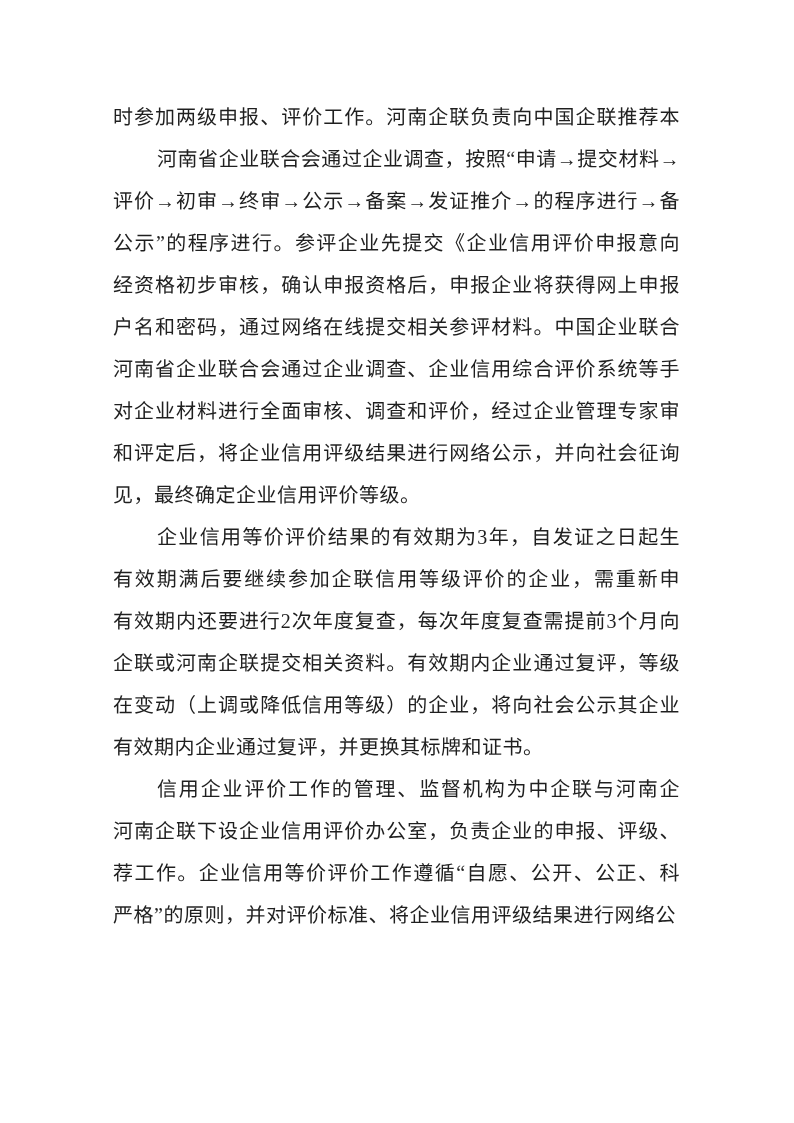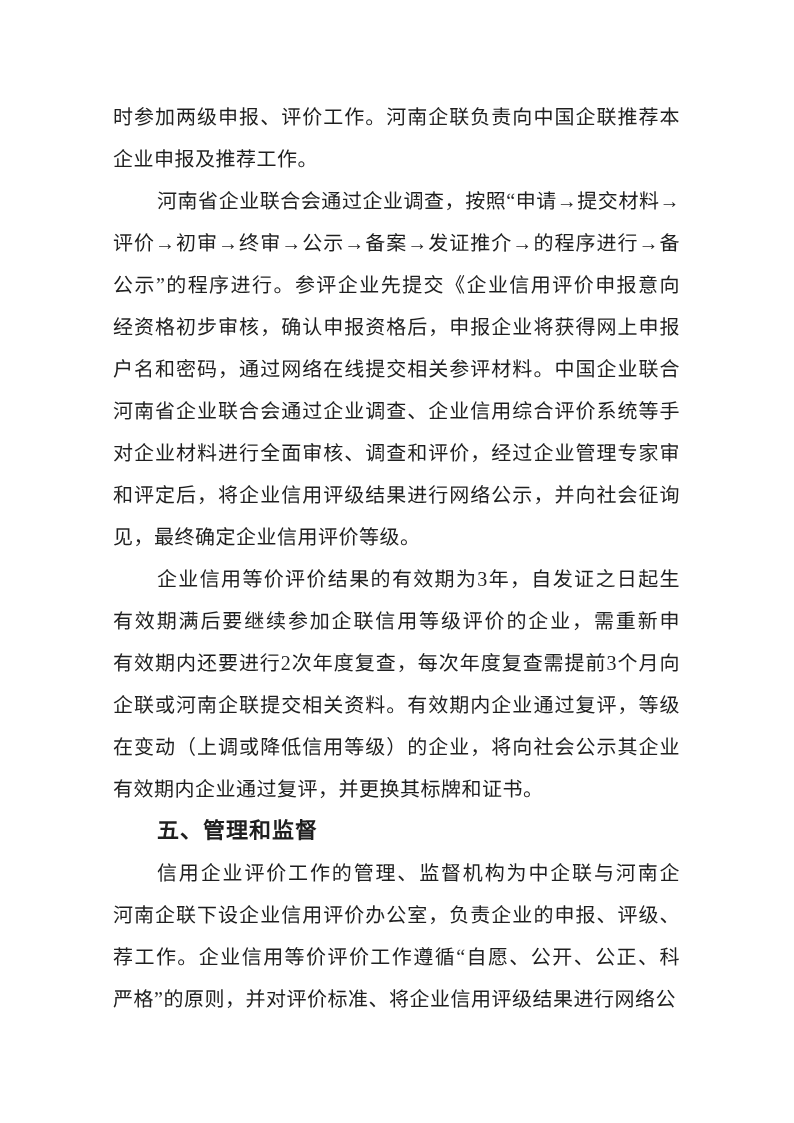--- a/index.html
+++ b/index.html
@@ -48,44 +48,40 @@
     text-align-last: left;
   }
 </style>
 </head>
 <body style="background: rgb(255, 255, 255);">
 
 <div class="page">
   <div class="doc" style="color: rgb(31, 31, 31);">
       <div class="paragraph">
         <div class="line j">时参加两级申报、评价工作。河南企联负责向中国企联推荐本省</div>
-        <div class="line">企业申报及推荐工作。</div>
       </div>
       <div class="paragraph">
         <div class="line j ind">河南省企业联合会通过企业调查，按照“申请→提交材料→</div>
         <div class="line j">评价→初审→终审→公示→备案→发证推介→的程序进行→备案</div>
         <div class="line j">公示”的程序进行。参评企业先提交《企业信用评价申报意向书》，</div>
         <div class="line j">经资格初步审核，确认申报资格后，申报企业将获得网上申报用</div>
         <div class="line j">户名和密码，通过网络在线提交相关参评材料。中国企业联合会、</div>
         <div class="line j">河南省企业联合会通过企业调查、企业信用综合评价系统等手段</div>
         <div class="line j">对企业材料进行全面审核、调查和评价，经过企业管理专家审查</div>
         <div class="line j">和评定后，将企业信用评级结果进行网络公示，并向社会征询意</div>
         <div class="line">见，最终确定企业信用评价等级。</div>
       </div>
       <div class="paragraph">
         <div class="line j ind">企业信用等价评价结果的有效期为3年，自发证之日起生效。</div>
         <div class="line j">有效期满后要继续参加企联信用等级评价的企业，需重新申报。</div>
         <div class="line j">有效期内还要进行2次年度复查，每次年度复查需提前3个月向中</div>
         <div class="line j">企联或河南企联提交相关资料。有效期内企业通过复评，等级存</div>
         <div class="line j">在变动（上调或降低信用等级）的企业，将向社会公示其企业信</div>
         <div class="line">有效期内企业通过复评，并更换其标牌和证书。</div>
       </div>
-      <div class="paragraph heading">
-        <div class="line ind">五、管理和监督</div>
-      </div>
       <div class="paragraph">
         <div class="line j ind">信用企业评价工作的管理、监督机构为中企联与河南企联。</div>
         <div class="line j">河南企联下设企业信用评价办公室，负责企业的申报、评级、推</div>
         <div class="line j">荐工作。企业信用等价评价工作遵循“自愿、公开、公正、科学、</div>
         <div class="line">严格”的原则，并对评价标准、将企业信用评级结果进行网络公示</div>
       </div>
     </div>
 </div>
 
 </body></html>

